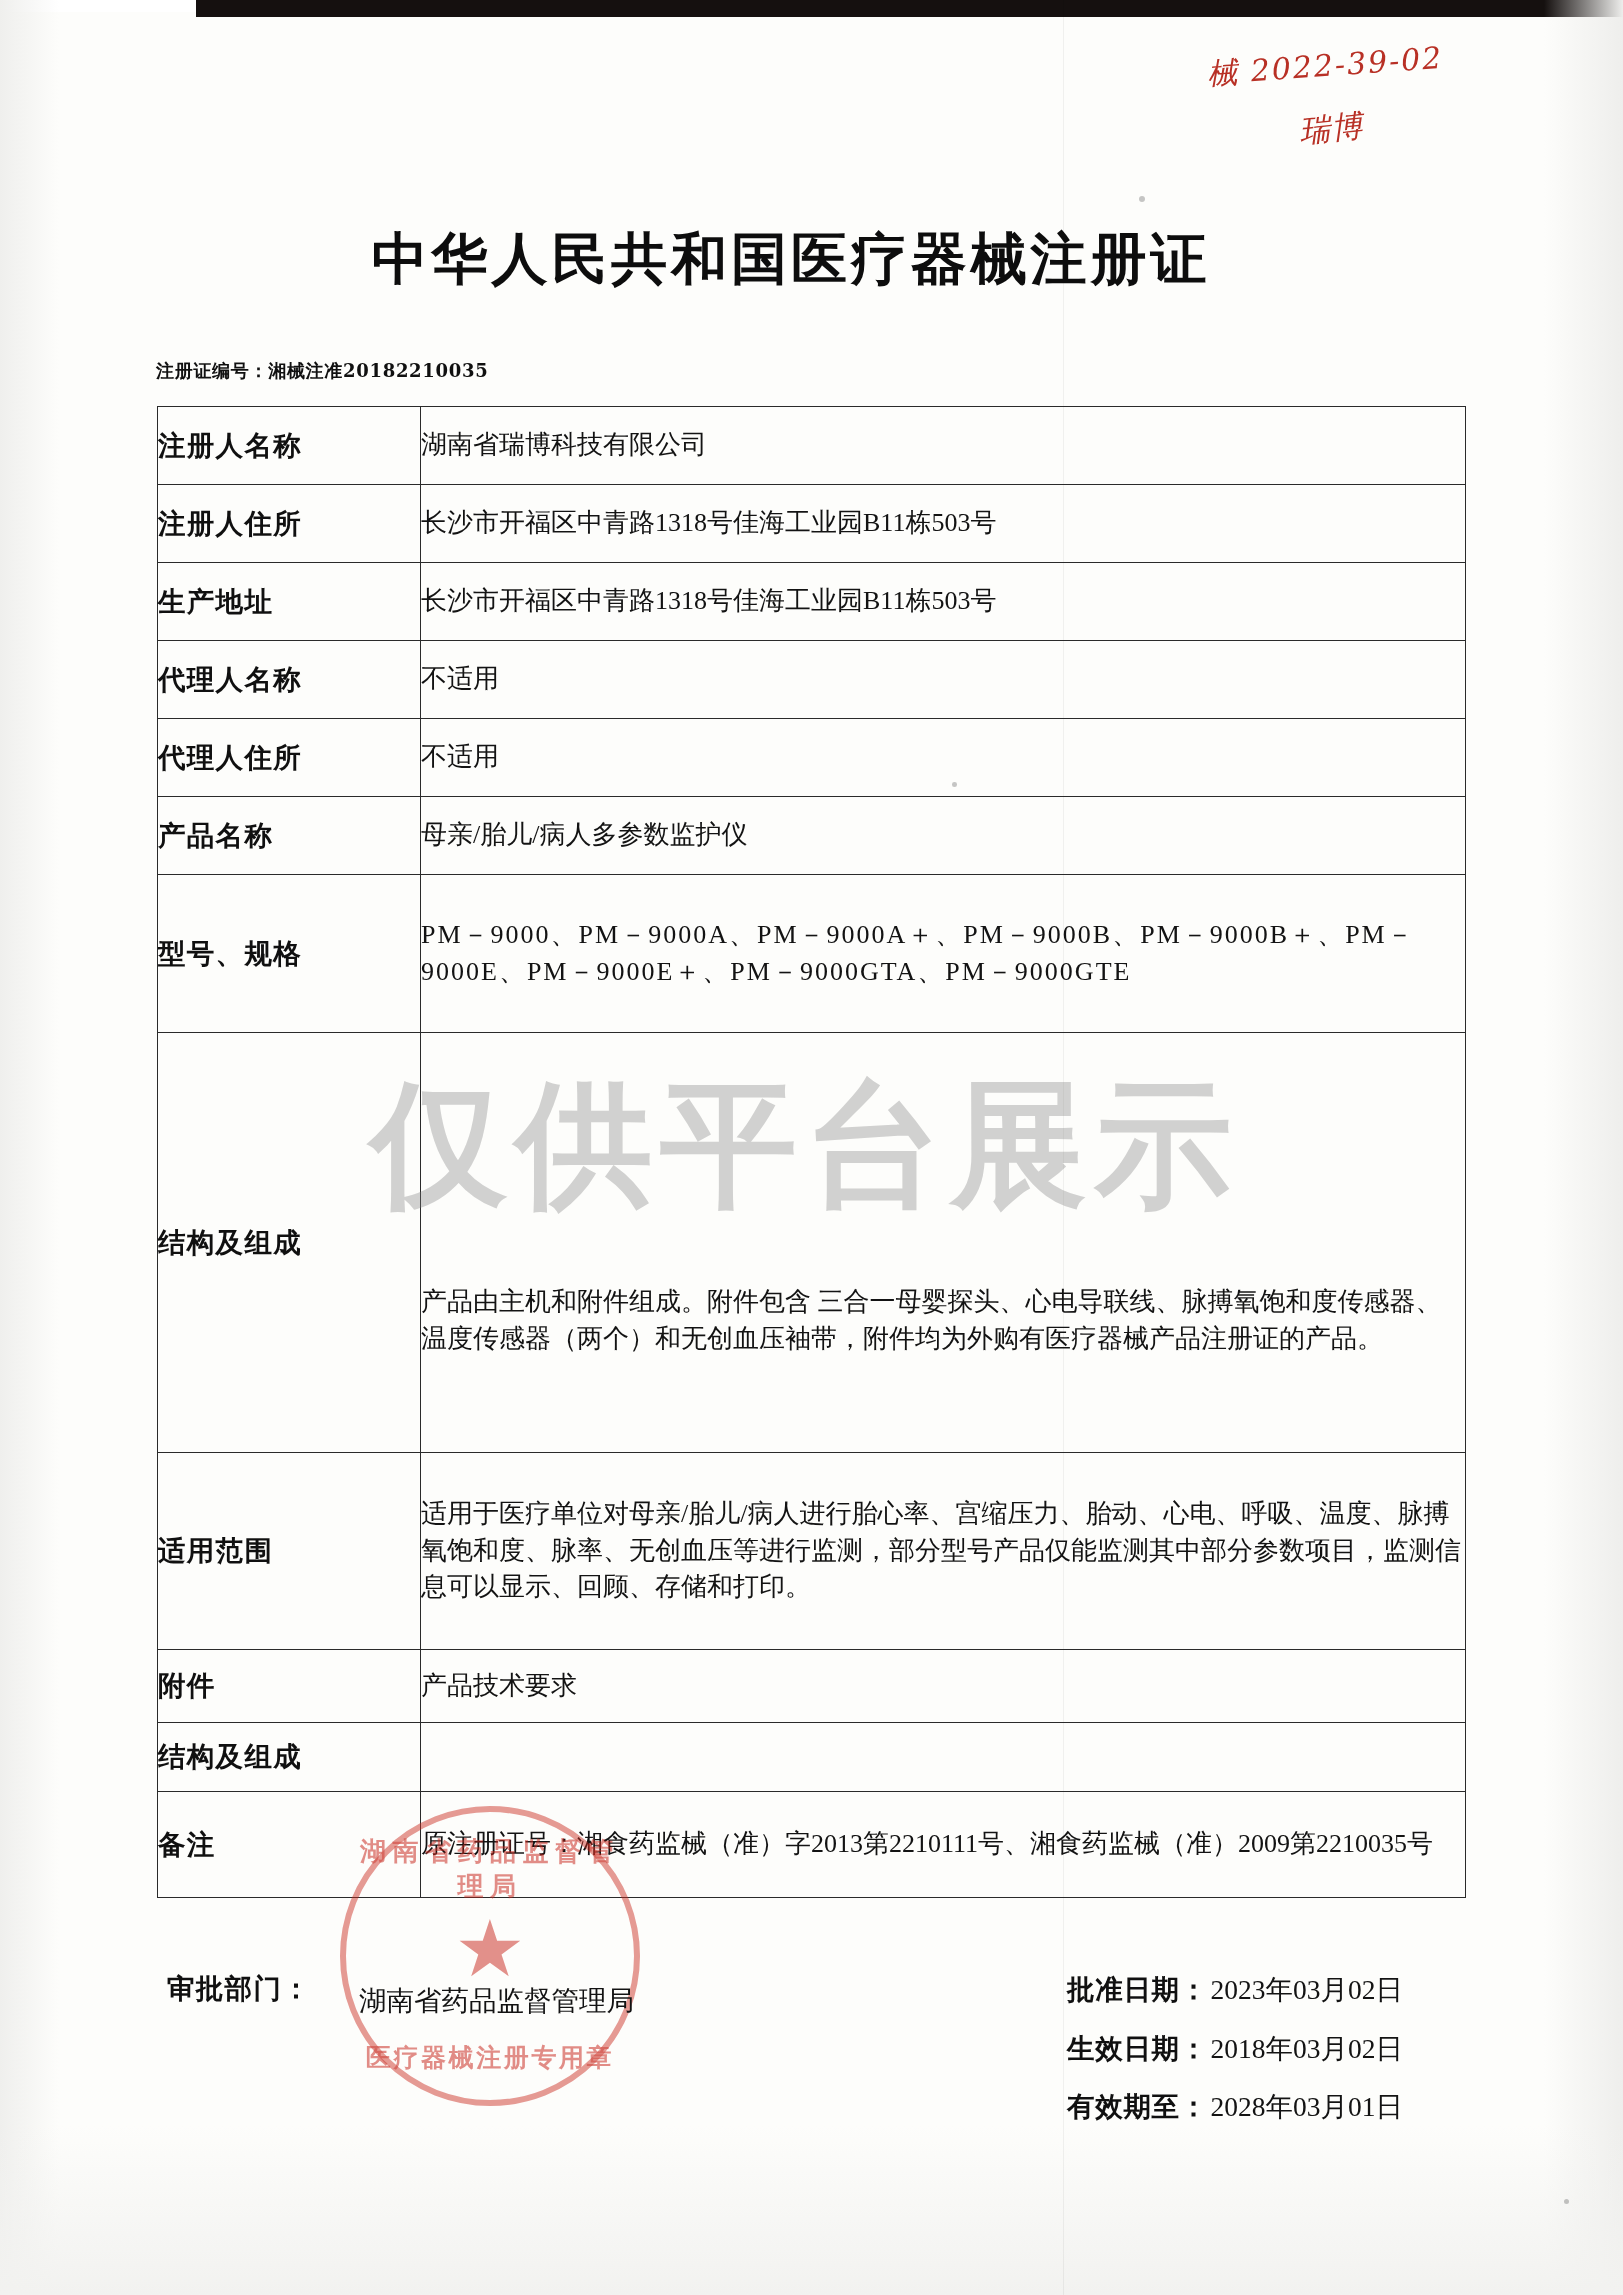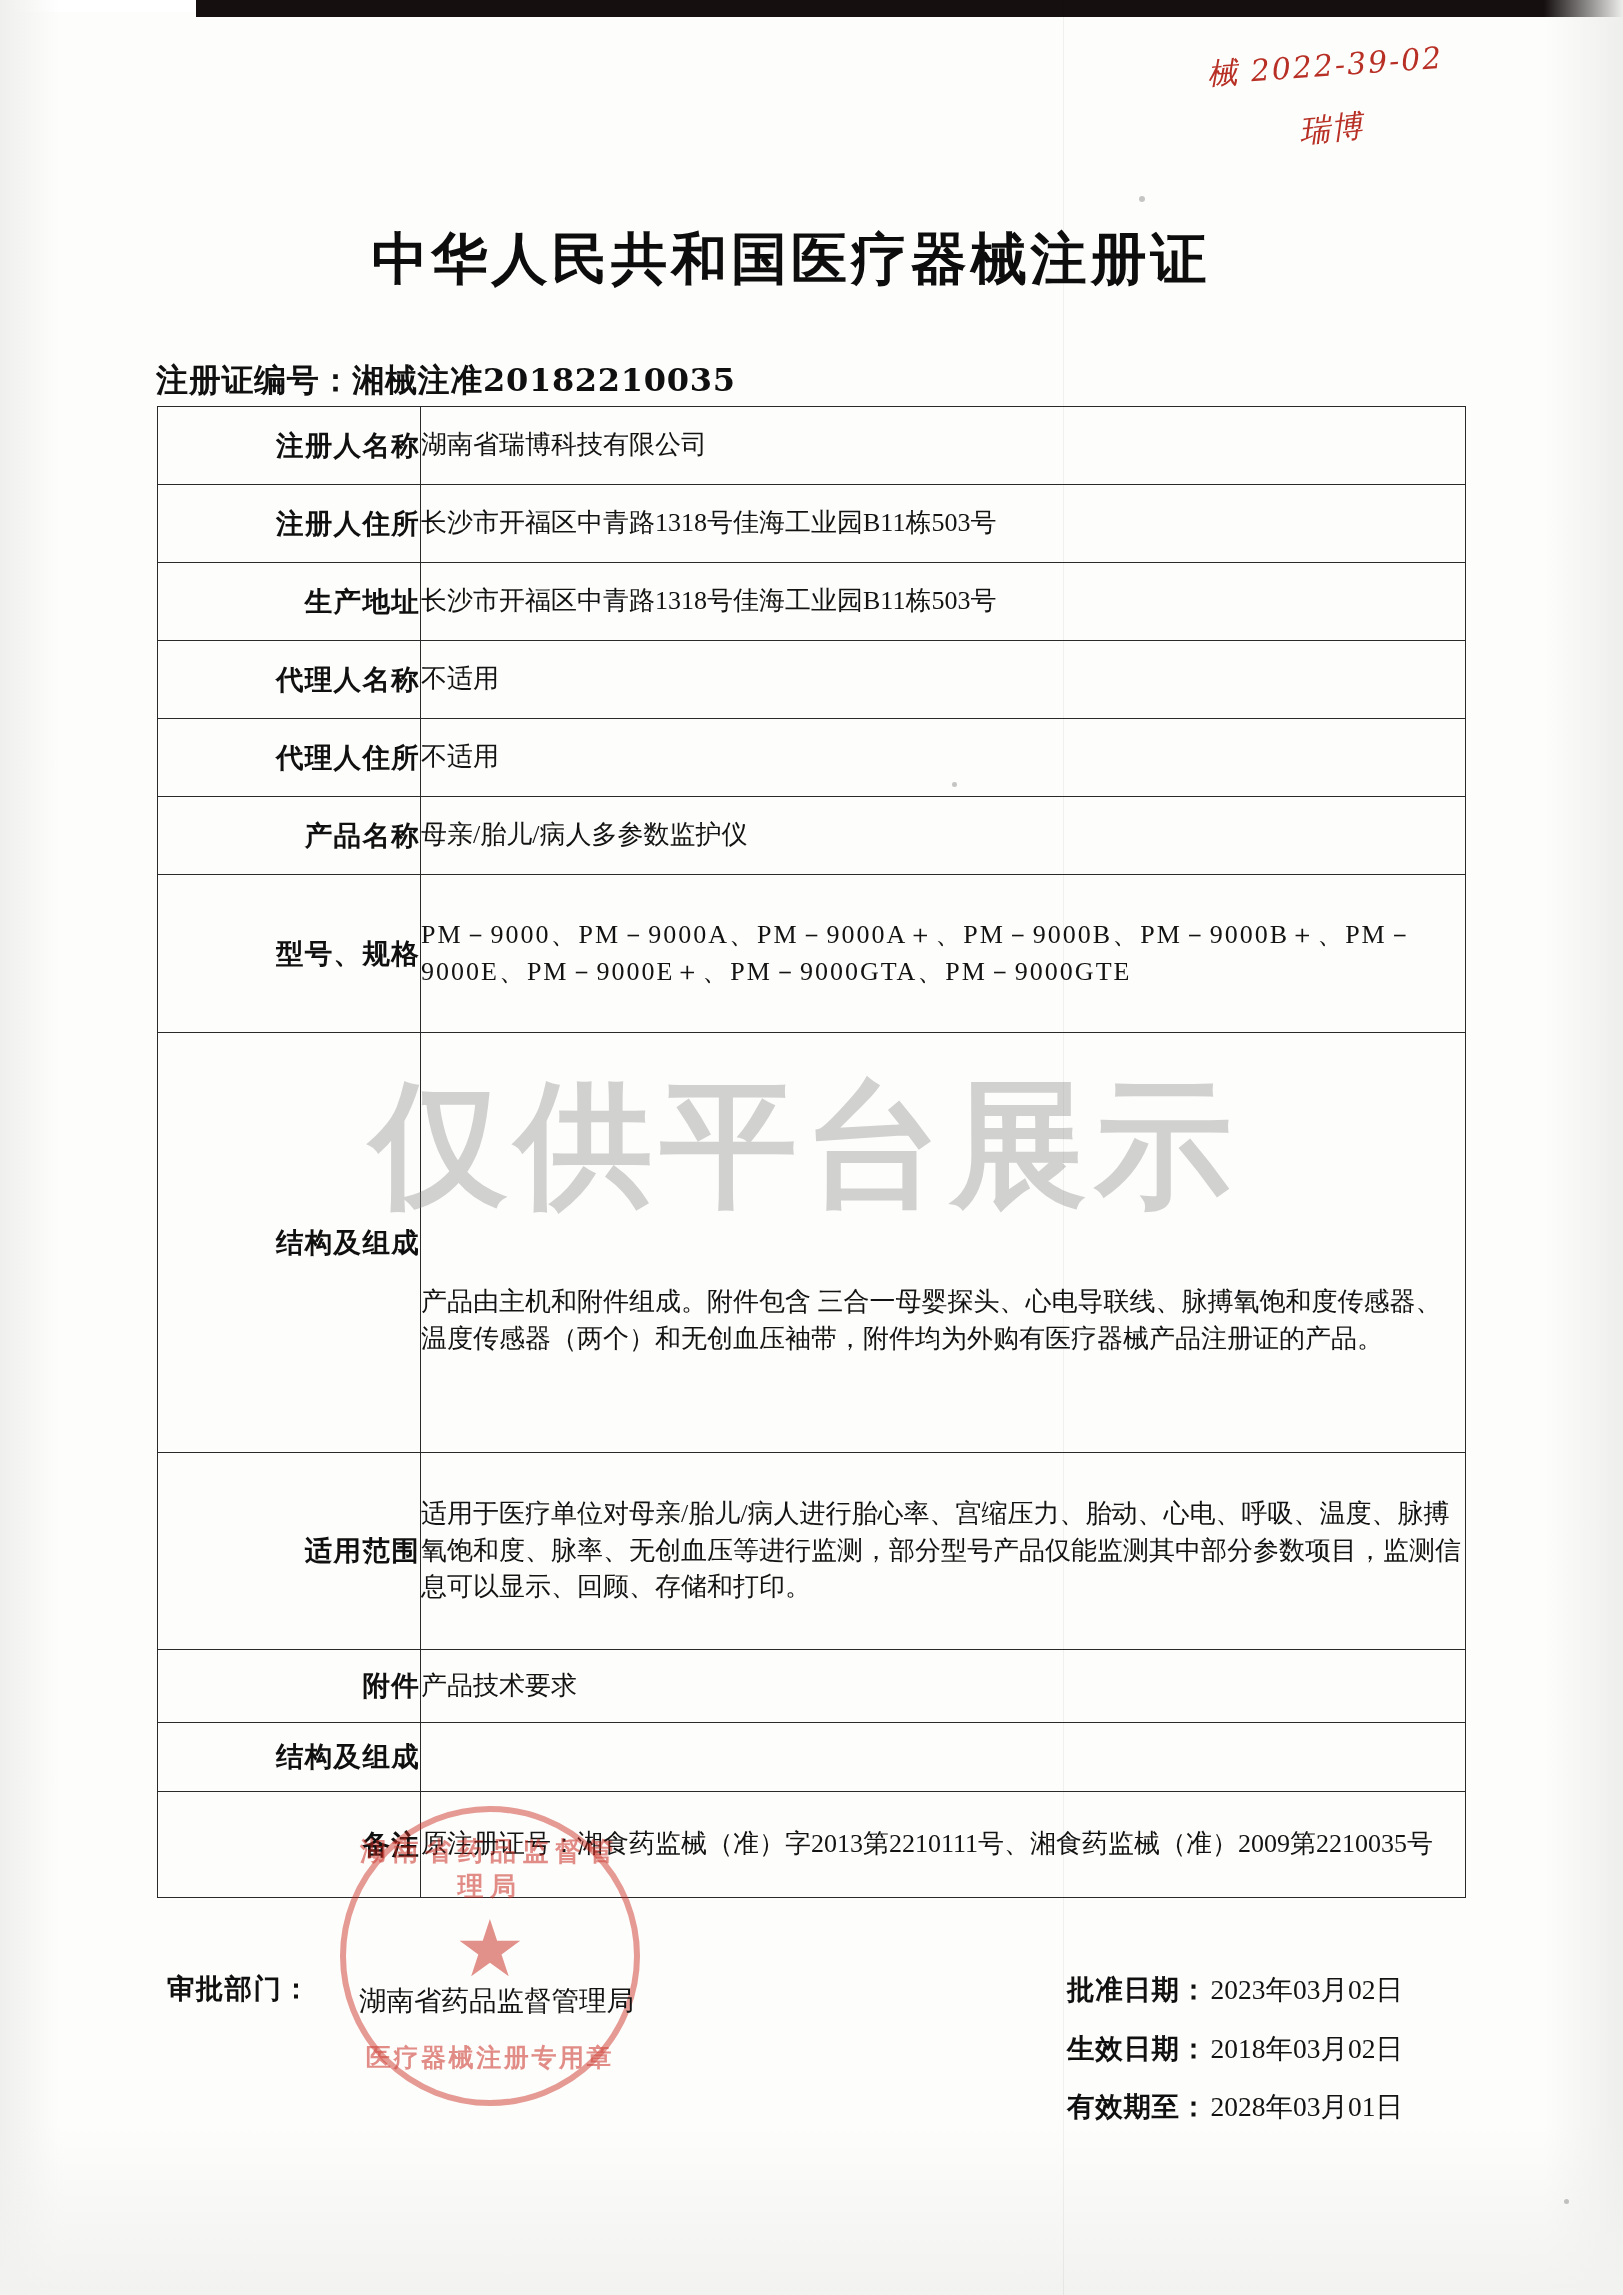--- a/index.html
+++ b/index.html
@@ -86,42 +86,42 @@
     letter-spacing: 3.9px;
     color: #0d0d0d;
   }
 
   .cert-no {
     position: absolute;
     left: 156px;
     top: 359px;
     font-family: "DejaVu Serif", serif;
     font-weight: bold;
-    font-size: 32px;
+    font-size: 18px;
     letter-spacing: 0.7px;
     color: #101010;
     white-space: nowrap;
   }
 
   table.cert {
     position: absolute;
     left: 157px;
     top: 406px;
     width: 1309px;
     border-collapse: collapse;
     table-layout: fixed;
   }
   table.cert td {
     border: 1.3px solid #2a2a2a;
     padding: 0;
     vertical-align: middle;
   }
   td.label {
     width: 262px;
-    text-align: right;
+    text-align: left;
     font-family: "DejaVu Serif", serif;
     font-weight: bold;
     font-size: 27.5px;
     letter-spacing: 1.3px;
     color: #101010;
   }
   td.value {
     padding: 9.2px 15.7px 10.5px 15.7px;
     font-family: "Liberation Serif", serif;
     font-size: 26px;

